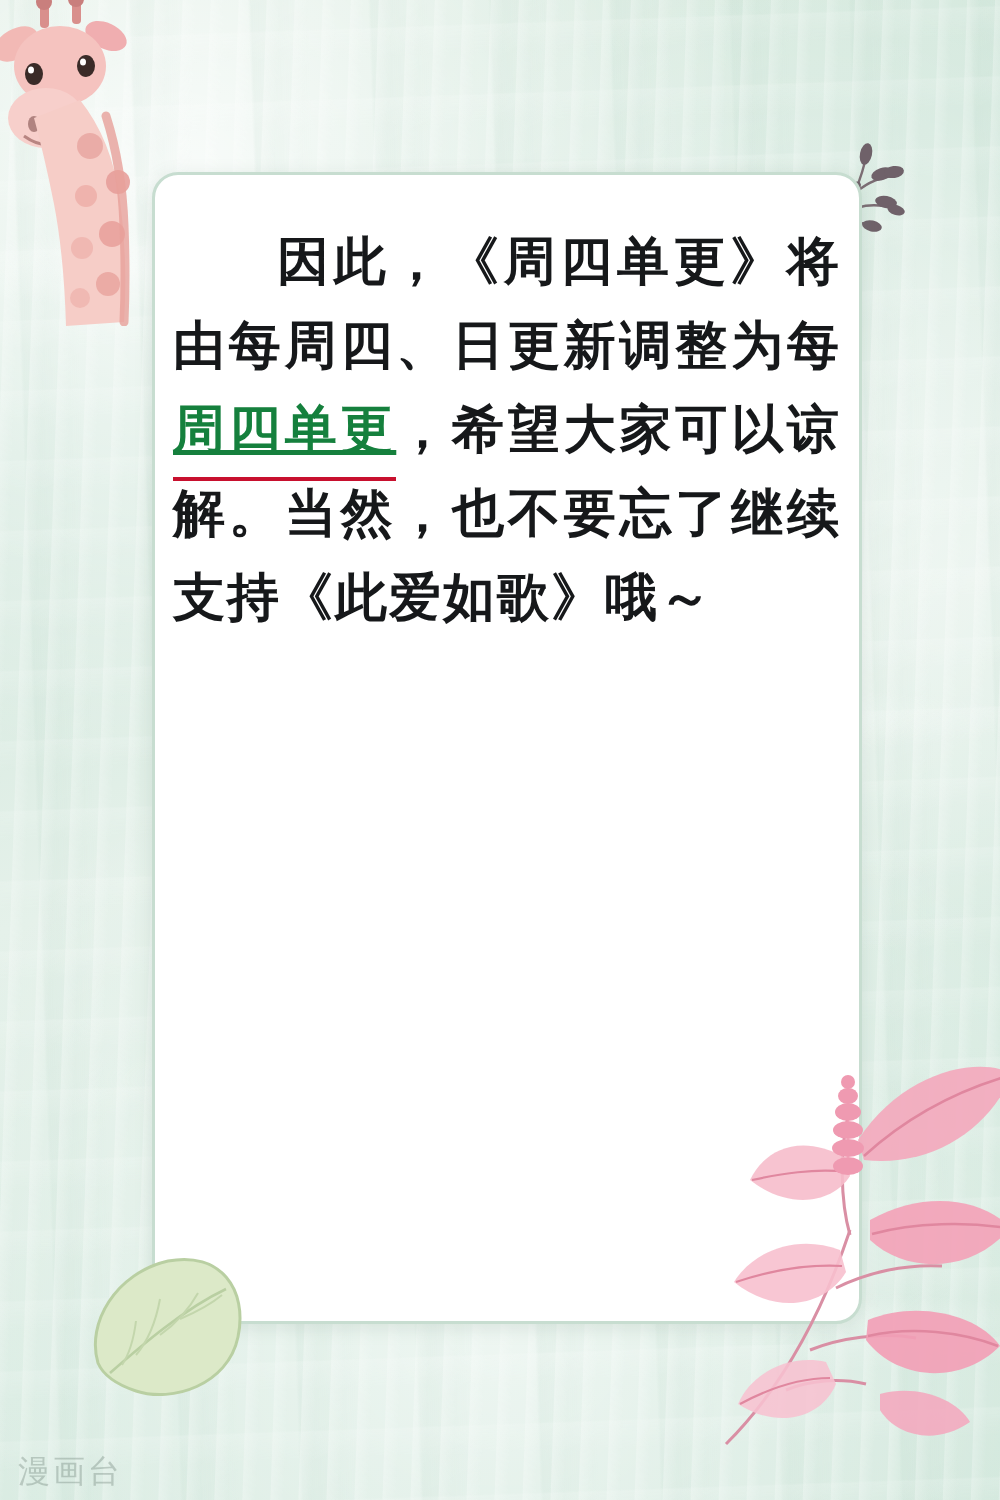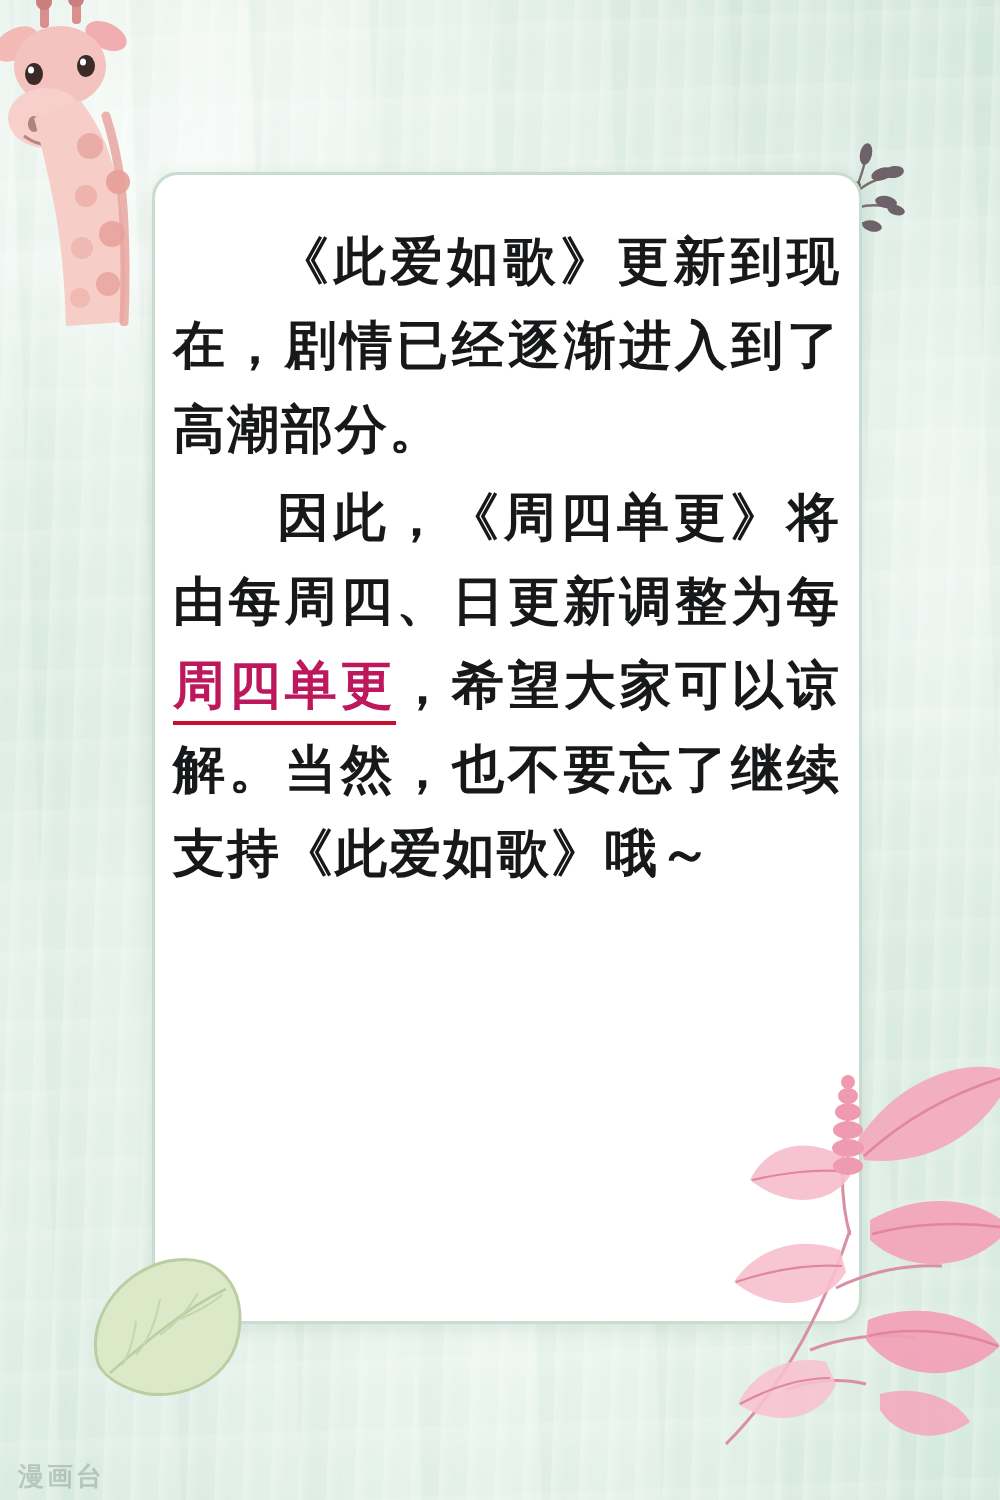--- a/index.html
+++ b/index.html
@@ -75,23 +75,24 @@
     font-weight: 700;
     text-align: justify;
   }
   .para {
     margin: 0 0 4px 0;
     text-indent: 104px;
   }
   .para.tight { margin-bottom: 0; }
 
   .underline-red {
-    color: #be185d;
+    color: #15803d;
     border-bottom: 4px solid #c8102e;
-    padding-bottom: 6px;
+    padding-bottom: 18px;
+    text-decoration: underline;
   }
 
   
   .giraffe {
     position: absolute;
     left: -6px;
     top: -4px;
     width: 190px;
     height: 330px;
     pointer-events: none;
@@ -125,24 +126,24 @@
     width: 180px;
     height: 160px;
     pointer-events: none;
   }
 
   
   .watermark {
     position: absolute;
     left: 18px;
     bottom: 6px;
-    font-size: 26px;
+    font-size: 32px;
     color: rgba(90,110,100,0.30);
     letter-spacing: 3px;
-    font-weight: 700;
+    font-weight: 400;
     font-family: "DejaVu Sans", "Liberation Sans", sans-serif;
   }
 </style>
 </head>
 <body>
 
 <div id="page">
 
   <div class="texture"></div>
   <div class="texture2"></div>
@@ -199,21 +200,20 @@
       <ellipse cx="96" cy="70" rx="9" ry="5" transform="rotate(18 96 70)"></ellipse>
       <ellipse cx="72" cy="86" rx="10" ry="5.5" transform="rotate(12 72 86)"></ellipse>
       <ellipse cx="54" cy="48" rx="8" ry="5" transform="rotate(-40 54 48)"></ellipse>
       <ellipse cx="44" cy="70" rx="8" ry="5" transform="rotate(-30 44 70)"></ellipse>
       <ellipse cx="30" cy="98" rx="8" ry="5" transform="rotate(-30 30 98)"></ellipse>
     </g>
   </svg>
 
   <div class="card">
     <div class="card-body">
-      <p class="para">《此爱如歌》更新到现在，剧情已经逐渐进入到了高潮部分。</p>
       <p class="para tight"><span>因此，《周四单更》将由每周四、日更新调整为每</span><span class="underline-red">周四单更</span><span>，希望大家可以谅解。当然，也不要忘了继续支持《此爱如歌》哦～</span></p>
     </div>
   </div>
 
   <svg class="pink-plant" viewBox="0 0 330 430" xmlns="http://www.w3.org/2000/svg">
     <g stroke="#d98fa4" stroke-width="3" fill="none">
       <path d="M36 424 C 90 370, 130 300, 160 210"></path>
       <path d="M160 215 C 150 180, 150 130, 158 96"></path>
       <path d="M120 330 C 150 318, 190 312, 226 318"></path>
       <path d="M96 370 C 120 360, 150 358, 176 364"></path>

